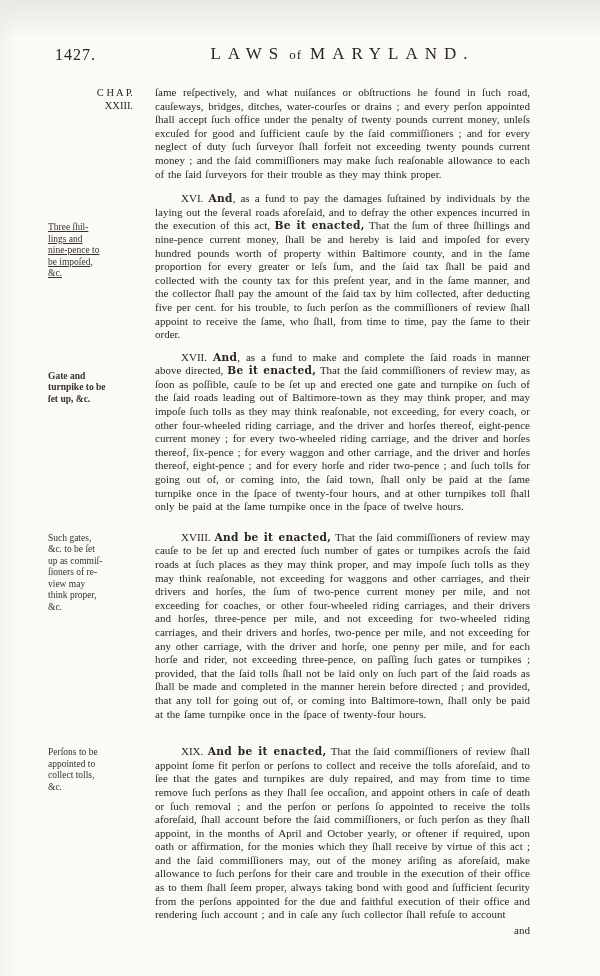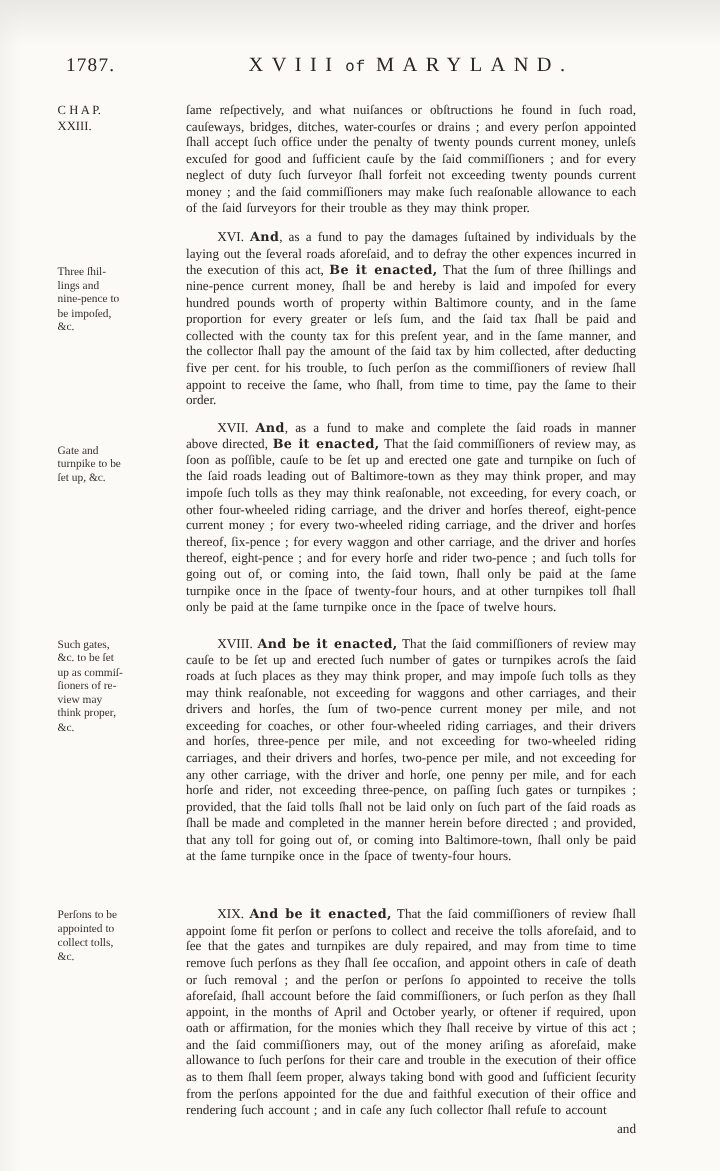--- a/index.html
+++ b/index.html
@@ -36,74 +36,73 @@
   }
   .t-caps {
     font-size: 17px;
     letter-spacing: 7px;
     font-weight: 500;
   }
   .t-of {
     font-size: 13px;
     letter-spacing: 1px;
     margin: 0 4px 0 0;
-    font-family: Liberation Mono, monospace;
   }
   .content { padding: 16px 0 0 48px; }
   .row {
     display: grid;
     grid-template-columns: 107px 375px;
   }
   .note {
     font-size: 9.5px;
     line-height: 11.5px;
     white-space: pre-line;
     color: #35312c;
     padding-right: 8px;
   }
   .chapter {
     font-size: 10.5px;
     line-height: 13px;
-    text-align: left;
+    text-align: right;
     padding-right: 22px;
     color: #2a2622;
   }
-  .off-a { padding-top: 30px; }
-  .off-b { padding-top: 20px; }
+  .off-a { padding-top: 30px; text-decoration: underline; }
+  .off-b { padding-top: 20px; font-weight: bold; }
   .off-c { padding-top: 2px; }
   .body {
     margin: 0;
     font-size: 11px;
     line-height: 13.6px;
     text-align: justify;
     word-spacing: 1px;
   }
   .indent { text-indent: 26px; }
   .mb-a { margin-bottom: 11px; }
   .mb-b { margin-bottom: 9px; }
   .mb-c { margin-bottom: 17px; }
-  .mb-d { margin-bottom: 35px; }
+  .mb-d { margin-bottom: 24px; }
   .mb-e { margin-bottom: 2px; }
   .bl {
     font-weight: 700;
     letter-spacing: 0.3px;
     font-family: "DejaVu Serif", serif;
     font-size: 10.6px;
   }
   .it { }
   .catchword-cell { text-align: right; }
 </style>
 </head>
 <body>
 
 <div class="page">
 
   <div class="header">
-    <span class="year">1787.</span>
-    <div class="title"><span class="t-caps">XVIII</span> <span class="t-of">of</span> <span class="t-caps">MARYLAND.</span></div>
+    <span class="year">1427.</span>
+    <div class="title"><span class="t-caps">LAWS</span> <span class="t-of">of</span> <span class="t-caps">MARYLAND.</span></div>
   </div>
 
   <div class="content">
 
     <section class="row mb-a">
       <div class="note chapter">C H A P.
 XXIII.</div>
       <p class="body"><span>ſame reſpectively, and what nuiſances or obſtructions he found in ſuch road, cauſeways, bridges, ditches, water-courſes or drains ; and every perſon appointed ſhall accept ſuch office under the penalty of twenty pounds current money, unleſs excuſed for good and ſufficient cauſe by the ſaid commiſſioners ; and for every neglect of duty ſuch ſurveyor ſhall forfeit not exceeding twenty pounds current money ; and the ſaid commiſſioners may make ſuch reaſonable allowance to each of the ſaid ſurveyors for their trouble as they may think proper.</span></p>
     </section>
 

